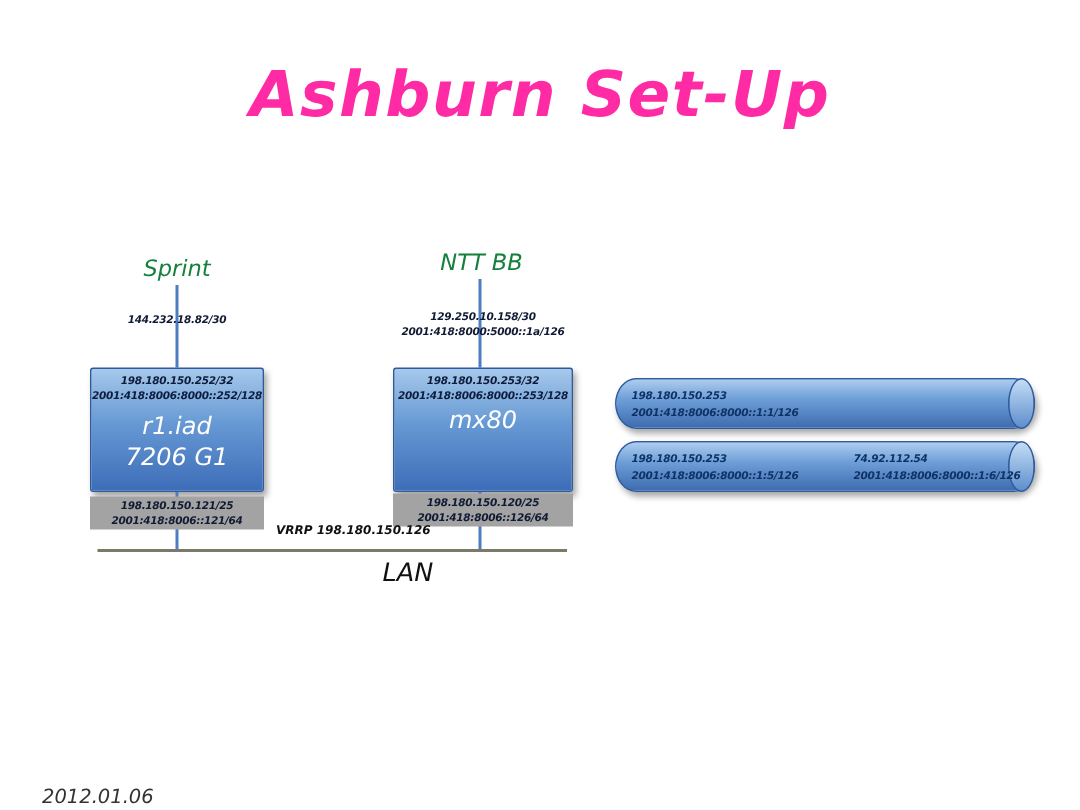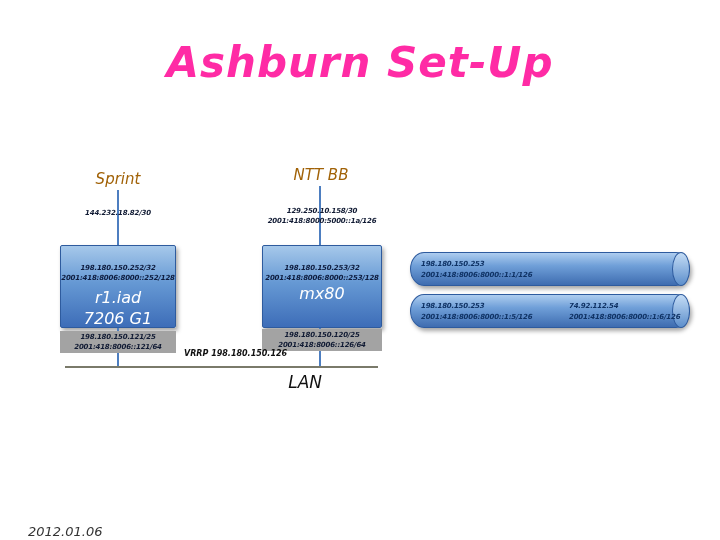--- a/index.html
+++ b/index.html
@@ -12,34 +12,34 @@
   }
   .abs { position:absolute; }
 
   .title {
     top:38px; left:0; width:720px;
     text-align:center;
     font-size:42px; font-weight:bold;
     color:#ff2ba5; letter-spacing:1px;
   }
 
-  .prov-label { font-size:15px; color:#a16207; text-align:center; }
+  .prov-label { font-size:15px; color:#15803d; text-align:center; }
 
   .vline { width:2px; background:#4d7ec0; }
 
   .small-ip {
     font-size:7px; font-weight:bold; color:#101a33;
     text-align:center; line-height:10px; letter-spacing:-0.2px;
   }
 
   .router {
     border:1px solid #2e5b9e; border-radius:2px;
     background:linear-gradient(180deg,#a6c8ea 0%,#6699d4 45%,#3d6db8 100%);
     box-shadow:2px 3px 4px rgba(0,0,0,0.35);
-    text-align:center; padding-top:17px;
+    text-align:center; padding-top:3px;
   }
   .router .rip {
     font-size:7px; font-weight:bold; color:#0d1b3d;
     line-height:10px; letter-spacing:-0.2px;
   }
   .router .rname {
     font-size:16px; color:#ffffff; line-height:21px; margin-top:4px;
   }
   .router .rmodel {
     font-size:16px; color:#ffffff; line-height:21px;
@@ -113,21 +113,21 @@
   <div>2001:418:8006::121/64</div>
 </div>
 <div class="abs small-ip under-label" style="left:262px; top:329px; width:120px;">
   <div>198.180.150.120/25</div>
   <div>2001:418:8006::126/64</div>
 </div>
 
 <div class="abs vrrp" style="left:184px; top:349px;">VRRP 198.180.150.126</div>
 
 <div class="abs lan-line" style="left:65px; top:366px; width:313px;"></div>
-<div class="abs lan-label" style="left:222px; top:372px; width:100px; text-align:right;">LAN</div>
+<div class="abs lan-label" style="left:222px; top:372px; width:100px; text-align:center;">LAN</div>
 
 <div class="abs cyl" style="left:410px; top:252px;">
   <div class="cap"></div>
   <div class="col lcol">
     <div>198.180.150.253</div>
     <div>2001:418:8006:8000::1:1/126</div>
   </div>
 </div>
 
 <div class="abs cyl" style="left:410px; top:294px;">

